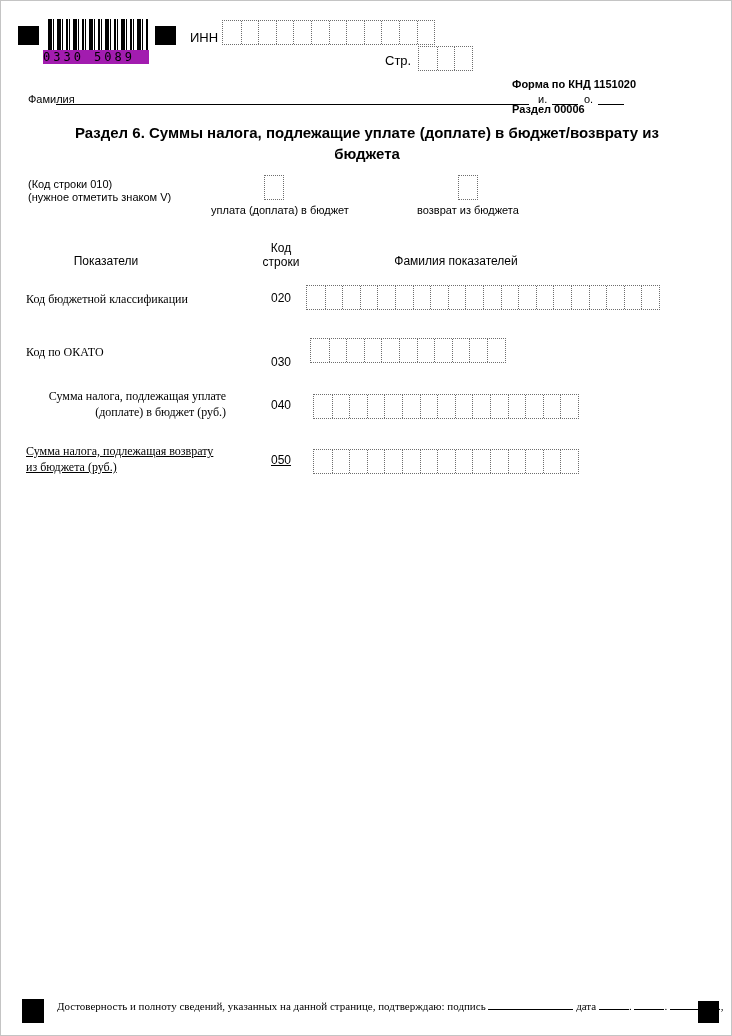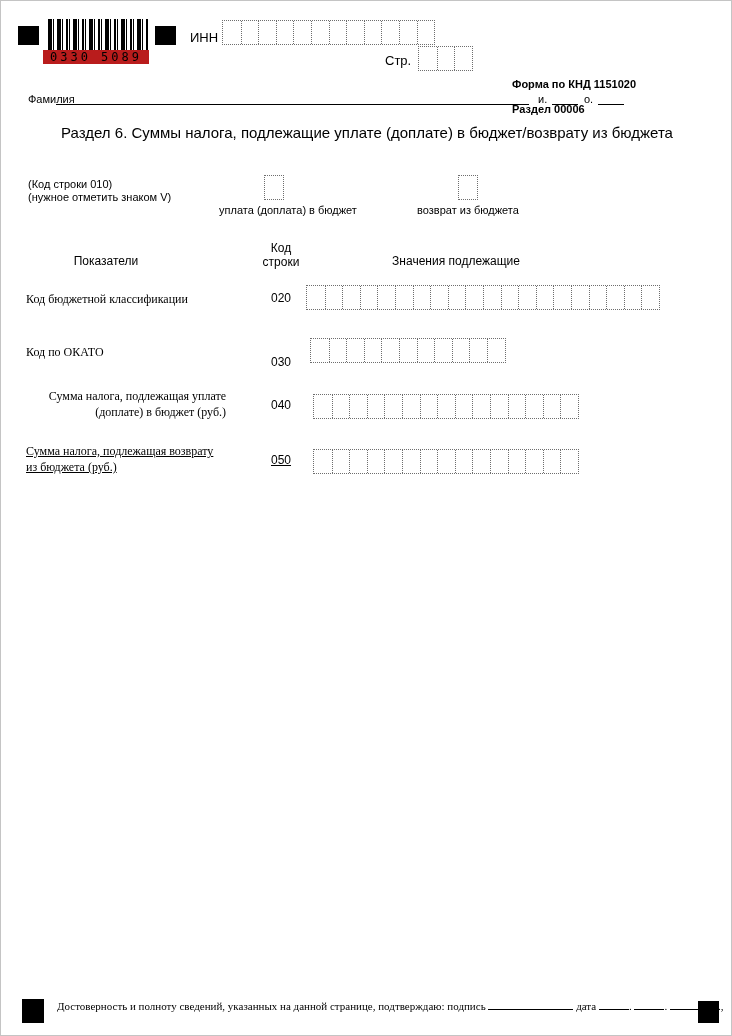--- a/index.html
+++ b/index.html
@@ -18,43 +18,43 @@
   .sq { position: absolute; background: #000; }
   .barcode {
     position: absolute; left: 47px; top: 18px; width: 96px; height: 32px;
     background: repeating-linear-gradient(90deg,
       #000 0 2px, #fff 2px 3px, #000 3px 4px, #fff 4px 7px,
       #000 7px 11px, #fff 11px 12px, #000 12px 13px, #fff 13px 16px);
     border-left: 2px solid #000; border-right: 2px solid #000;
   }
   .barcode-digits {
     position: absolute; left: 42px; top: 49px; width: 106px;
-    text-align: center; font-family: "DejaVu Sans Mono", monospace;
-    font-size: 12px; letter-spacing: 3px; background: #b91c1c;
+    text-align: left; font-family: "DejaVu Sans Mono", monospace;
+    font-size: 12px; letter-spacing: 3px; background: #a21caf;
   }
   .cellfield {
     position: absolute; display: inline-flex;
     border: 1px dotted #6e6e6e; height: 25px; box-sizing: border-box;
     background: #fff;
   }
   .cellfield .cell {
     width: 17.6px; height: 100%; box-sizing: border-box;
     border-left: 1px dotted #6e6e6e;
   }
   .cellfield .cell:first-child { border-left: none; }
   .lbl11 { font-size: 11px; line-height: 13px; }
   .lbl12 { font-size: 12px; line-height: 14px; }
   .lbl13 { font-size: 13px; }
   .bold { font-weight: 700; }
   .right { text-align: left; }
   .center { text-align: center; }
   .blank { display: inline-block; border-bottom: 1px solid #000; }
   .title {
     position: absolute; left: 46px; top: 121px; width: 640px;
-    font-size: 15px; font-weight: 400; line-height: 21px; text-align: center;
+    font-size: 15px; font-weight: 700; line-height: 21px; text-align: center;
   }
   .rowlabel { position: absolute; left: 25px; width: 200px;
     font-family: "Liberation Serif", serif; font-size: 12px; line-height: 16px; }
   .rowcode { position: absolute; left: 252px; width: 56px; text-align: center;
     font-size: 12px; }
   .footer-line {
     position: absolute; left: 56px; top: 996px; width: 640px;
     font-family: "Liberation Serif", serif; font-size: 11px; white-space: nowrap;
   }
 </style>
@@ -102,30 +102,30 @@
   <div class="abs blank" style="left:597px; top:86px; width:26px; height:17px;"></div>
 
   <div class="title">Раздел 6. Суммы налога, подлежащие уплате (доплате) в бюджет/возврату из бюджета</div>
 
   <div class="abs lbl11" style="left:27px; top:177px;">(Код строки 010)</div>
   <div class="abs lbl11" style="left:27px; top:190px;">(нужное отметить знаком V)</div>
 
   <div class="cellfield" style="left:263px; top:174px;">
       <span class="cell"></span>
     </div>
-  <div class="abs lbl11 center" style="left:212px; top:203px; width:150px;">уплата (доплата) в бюджет</div>
+  <div class="abs lbl11 center" style="left:204px; top:203px; width:150px;">уплата (доплата) в бюджет</div>
 
   <div class="cellfield" style="left:457px; top:174px;">
       <span class="cell"></span>
     </div>
   <div class="abs lbl11 center" style="left:392px; top:203px; width:150px;">возврат из бюджета</div>
 
   <div class="abs lbl12 center" style="left:25px; top:253px; width:160px;">Показатели</div>
   <div class="abs lbl12 center" style="left:256px; top:240px; width:48px;">Код строки</div>
-  <div class="abs lbl12 center" style="left:305px; top:253px; width:300px;">Значения подлежащие</div>
+  <div class="abs lbl12 center" style="left:305px; top:253px; width:300px;">Фамилия показателей</div>
 
   <div>
     <div class="rowlabel" style="top:290px;">Код бюджетной классификации</div>
     <div class="rowcode" style="top:290px;">020</div>
     <div class="cellfield" style="left:305px; top:284px;">
         <span class="cell"></span>
         <span class="cell"></span>
         <span class="cell"></span>
         <span class="cell"></span>
         <span class="cell"></span>

